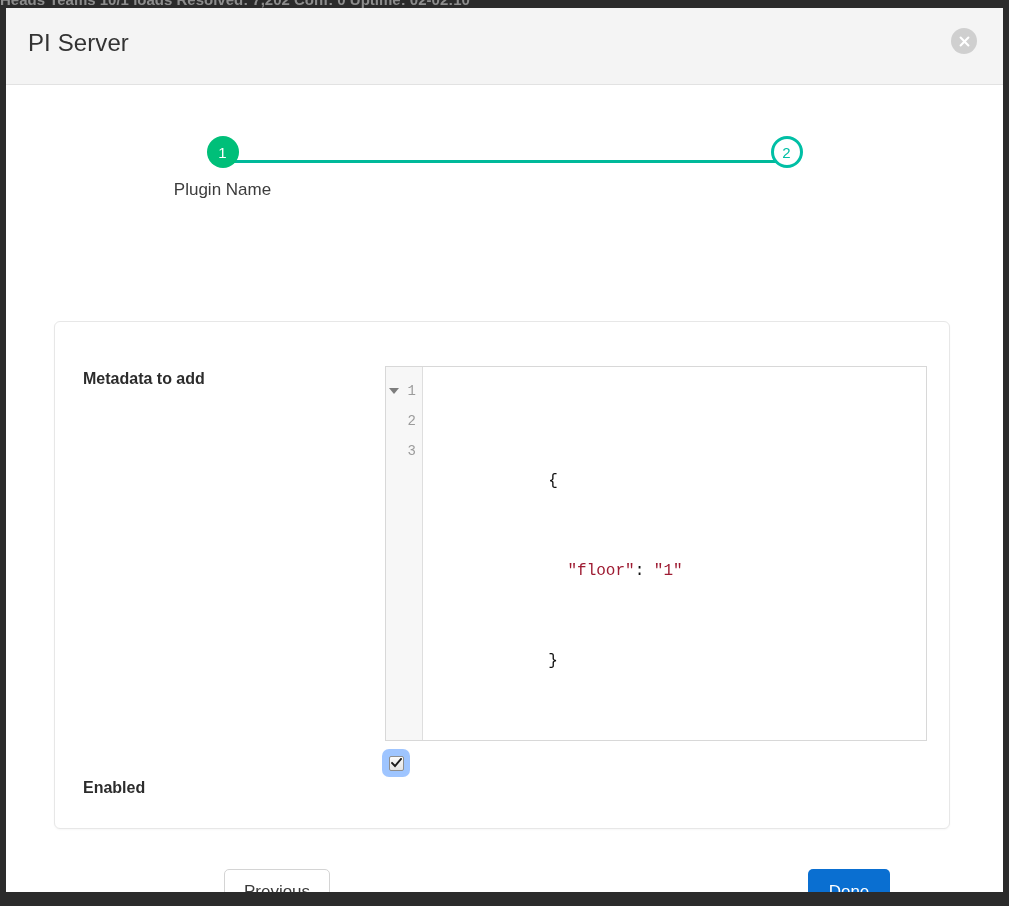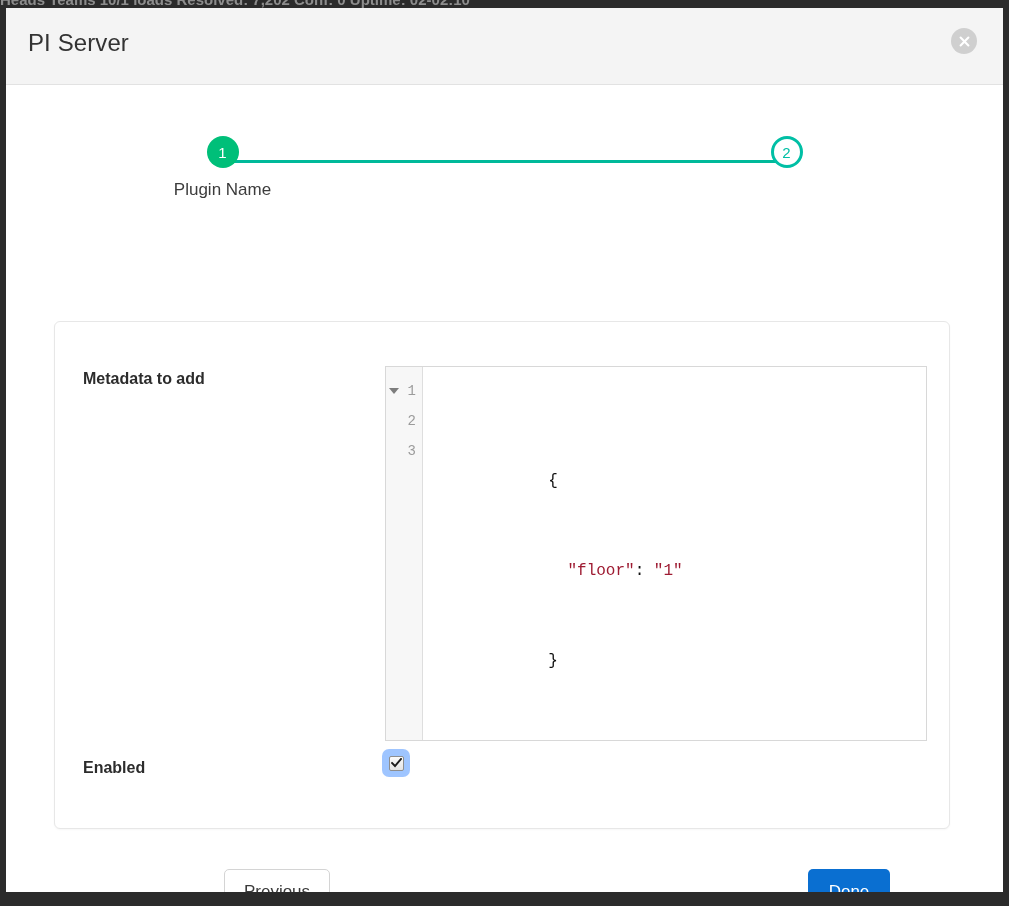--- a/index.html
+++ b/index.html
@@ -151,21 +151,21 @@
   }
 
   .field-label {
     position: absolute;
     left: 28px;
     font-size: 16px;
     font-weight: bold;
     color: #2c2c2c;
   }
   #label-metadata { top: 48px; }
-  #label-enabled  { top: 437px; }
+  #label-enabled  { top: 457px; }
 
   
   #json-editor {
     position: absolute;
     left: 330px;
     top: 44px;
     width: 542px;
     height: 375px;
     border: 1px solid #d8d8d8;
     background: #ffffff;

